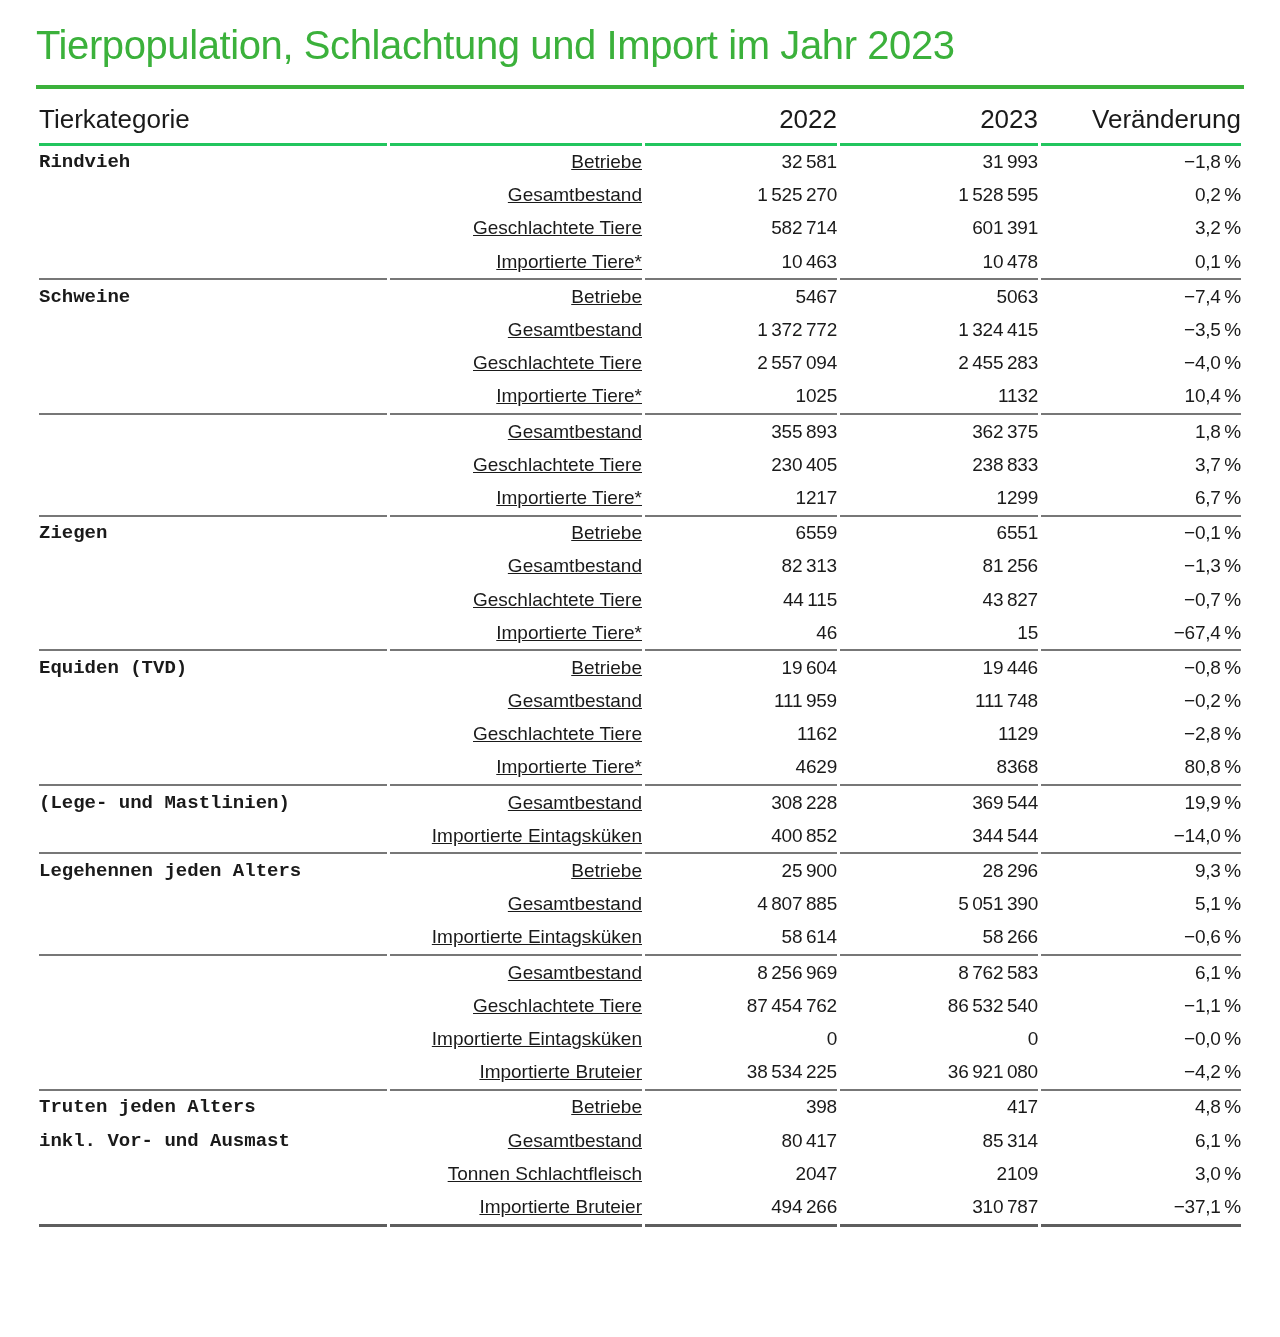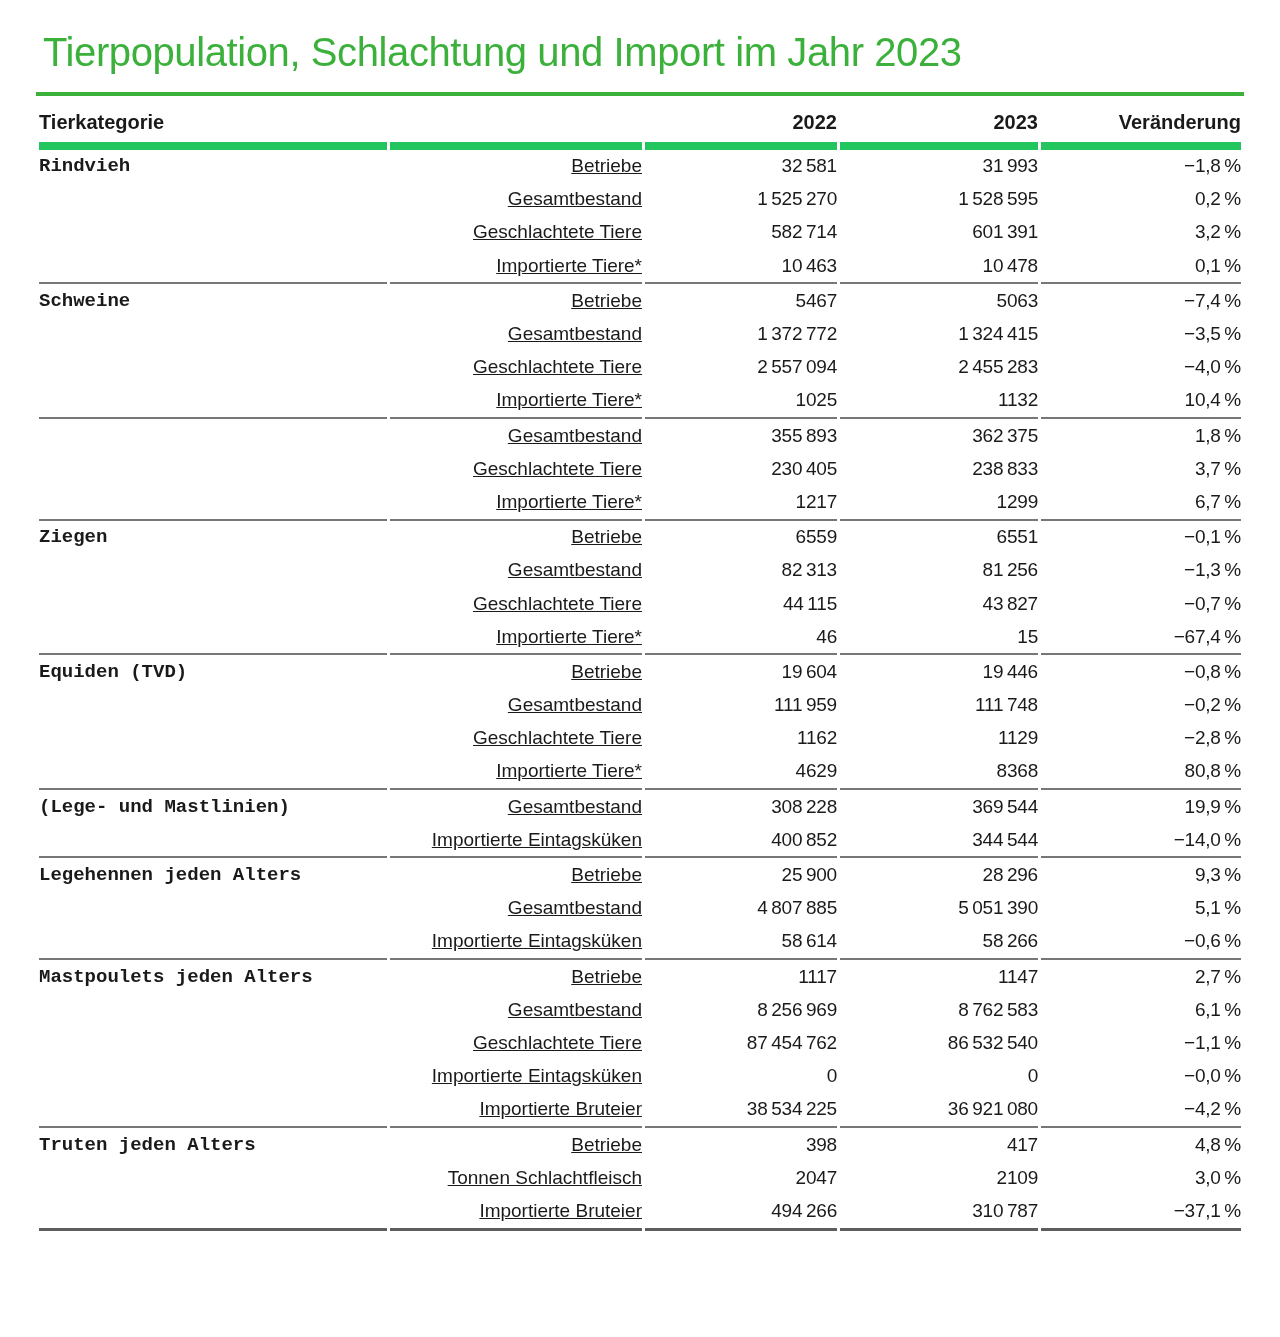--- a/index.html
+++ b/index.html
@@ -12,21 +12,21 @@
     height: 1337px;
     font-family: "Liberation Sans", sans-serif;
     color: #1a1a1a;
     -webkit-font-smoothing: antialiased;
     overflow: hidden;
   }
   .page {
     padding: 24px 36px 0 36px;
   }
   h1.title {
-    margin: 7px;
+    margin: 0;
     font-size: 40px;
     line-height: 1.05;
     font-weight: 400;
     letter-spacing: -0.4px;
     color: var(--accent, #3bb13b);
     white-space: nowrap;
   }
   .title-rule {
     height: 3.5px;
     background: var(--accent, #3bb13b);
@@ -38,25 +38,25 @@
     border-collapse: separate;
     border-spacing: 3px 0;
   }
   col.c-cat    { width: 348px; }
   col.c-metric { width: 252px; }
   col.c-2022   { width: 192px; }
   col.c-2023   { width: 198px; }
   col.c-chg    { width: 200px; }
 
   th {
-    font-size: 20px;
-    font-weight: 700;
+    font-size: 26px;
+    font-weight: 400;
     padding: 15px 0 8px 0;
     vertical-align: bottom;
-    border-bottom: 8px solid #22c55e;
+    border-bottom: 3px solid #22c55e;
     white-space: nowrap;
   }
   th.left  { text-align: left; }
   th.num   { text-align: right; }
 
   td {
     font-size: 19px;
     height: 33.2px;
     padding: 0;
     vertical-align: middle;
@@ -257,27 +257,20 @@
           <td class="num">5,1 %</td>
         </tr>
         <tr class="sec-end">
           <td class="cat"></td>
           <td class="metric">Importierte Eintagsküken</td>
           <td class="num">58 614</td>
           <td class="num">58 266</td>
           <td class="num">−0,6 %</td>
         </tr>
         <tr>
-          <td class="cat">Mastpoulets jeden Alters</td>
-          <td class="metric">Betriebe</td>
-          <td class="num">1117</td>
-          <td class="num">1147</td>
-          <td class="num">2,7 %</td>
-        </tr>
-        <tr>
           <td class="cat"></td>
           <td class="metric">Gesamtbestand</td>
           <td class="num">8 256 969</td>
           <td class="num">8 762 583</td>
           <td class="num">6,1 %</td>
         </tr>
         <tr>
           <td class="cat"></td>
           <td class="metric">Geschlachtete Tiere</td>
           <td class="num">87 454 762</td>
@@ -299,20 +292,27 @@
           <td class="num">−4,2 %</td>
         </tr>
         <tr>
           <td class="cat">Truten jeden Alters</td>
           <td class="metric">Betriebe</td>
           <td class="num">398</td>
           <td class="num">417</td>
           <td class="num">4,8 %</td>
         </tr>
         <tr>
+          <td class="cat">inkl. Vor- und Ausmast</td>
+          <td class="metric">Gesamtbestand</td>
+          <td class="num">80 417</td>
+          <td class="num">85 314</td>
+          <td class="num">6,1 %</td>
+        </tr>
+        <tr>
           <td class="cat"></td>
           <td class="metric">Tonnen Schlachtfleisch</td>
           <td class="num">2047</td>
           <td class="num">2109</td>
           <td class="num">3,0 %</td>
         </tr>
         <tr class="sec-end table-end">
           <td class="cat"></td>
           <td class="metric">Importierte Bruteier</td>
           <td class="num">494 266</td>

